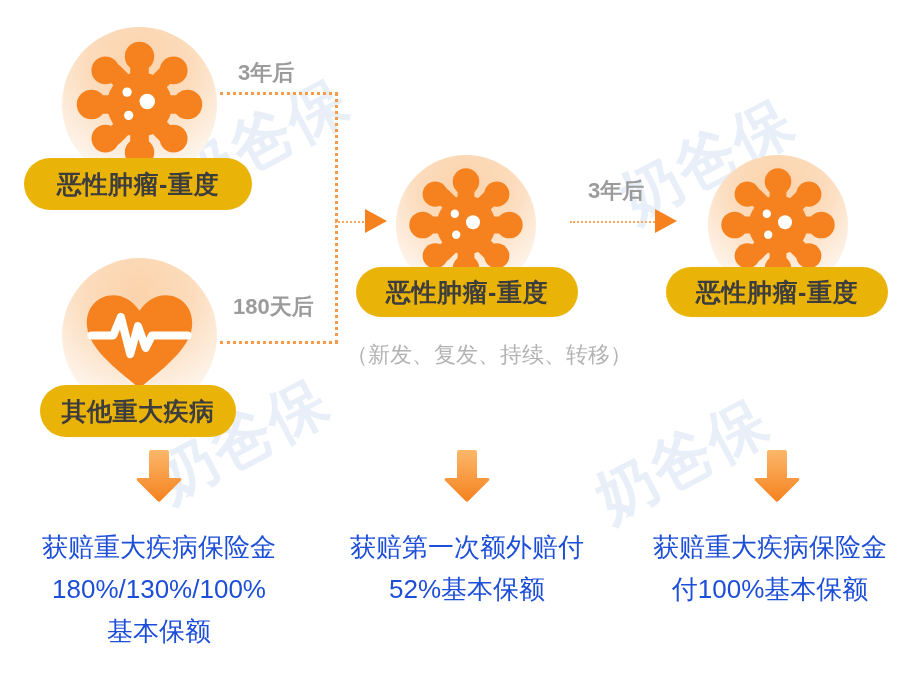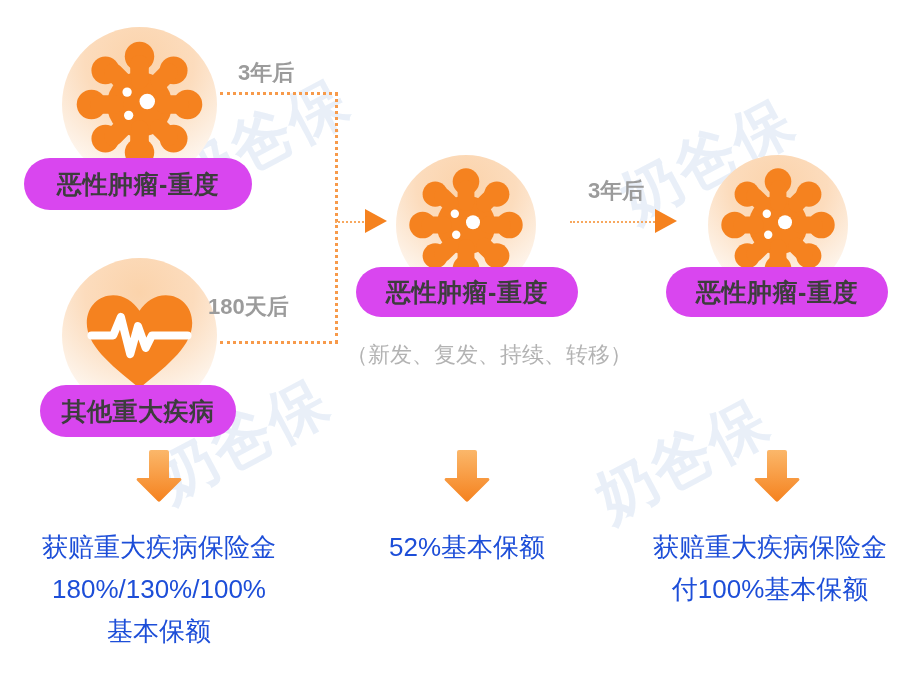--- a/index.html
+++ b/index.html
@@ -40,21 +40,21 @@
     position: absolute;
     border-radius: 50%;
     background: radial-gradient(circle at 50% 22%, #fbd3ab 0%, #fcdcbd 38%, #fdeedf 66%, #ffffff 92%);
     z-index: 2;
   }
   .bubble svg { position: absolute; left: 0; top: 0; }
 
   
   .pill {
     position: absolute;
-    background: #d946ef;
+    background: #eab308;
     border-radius: 26px;
     color: #3d3d3d;
     font-size: 25px;
     font-weight: 700;
     line-height: 1;
     display: flex;
     align-items: center;
     justify-content: center;
     white-space: nowrap;
     z-index: 3;
@@ -167,21 +167,21 @@
     <svg width="155" height="155" viewBox="0 0 100 100">
       <path d="M50 84 C30 68 16 56 16 42 C16 31 24 24 33 24 C40 24 46 28 50 34 C54 28 60 24 67 24 C76 24 84 31 84 42 C84 56 70 68 50 84 Z" fill="#f5821f"></path>
       <path d="M19 50 H33 L38 38 L44 62 L49 44 L54 58 L58 50 H81" fill="none" stroke="#ffffff" stroke-width="5.2" stroke-linecap="round" stroke-linejoin="round"></path>
     </svg>
   </div>
   <div class="pill" style="left:40px; top:385px; width:196px; height:52px;">其他重大疾病</div>
 
   <div class="time-label" style="left:238px; top:50px;">3年后</div>
   <div class="dot-h" style="left:220px; top:92px; width:118px;"></div>
 
-  <div class="time-label" style="left:208px; top:284px;">180天后</div>
+  <div class="time-label" style="left:233px; top:284px;">180天后</div>
   <div class="dot-h" style="left:220px; top:341px; width:118px;"></div>
 
   <div class="dot-v" style="left:335px; top:92px; height:252px;"></div>
 
   <div class="dot-h fine" style="left:335px; top:221px; width:32px;"></div>
   <div class="tri-r" style="left:365px; top:209px;"></div>
 
   <div class="bubble" style="left:396px; top:155px; width:140px; height:140px;">
     <svg width="140" height="140" viewBox="0 0 100 100">
       <g fill="#f5821f">
@@ -281,20 +281,21 @@
     </svg>
   </div>
 
   <div class="payout" style="left:0px; top:526px; width:318px;">
     <div>获赔重大疾病保险金</div>
     <div>180%/130%/100%</div>
     <div>基本保额</div>
   </div>
 
   <div class="payout" style="left:322px; top:526px; width:290px;">
+    <div>获赔第一次额外赔付</div>
     <div>52%基本保额</div>
   </div>
 
   <div class="payout" style="left:627px; top:526px; width:286px;">
     <div>获赔重大疾病保险金</div>
     <div>付100%基本保额</div>
   </div>
 
 </div>
 

